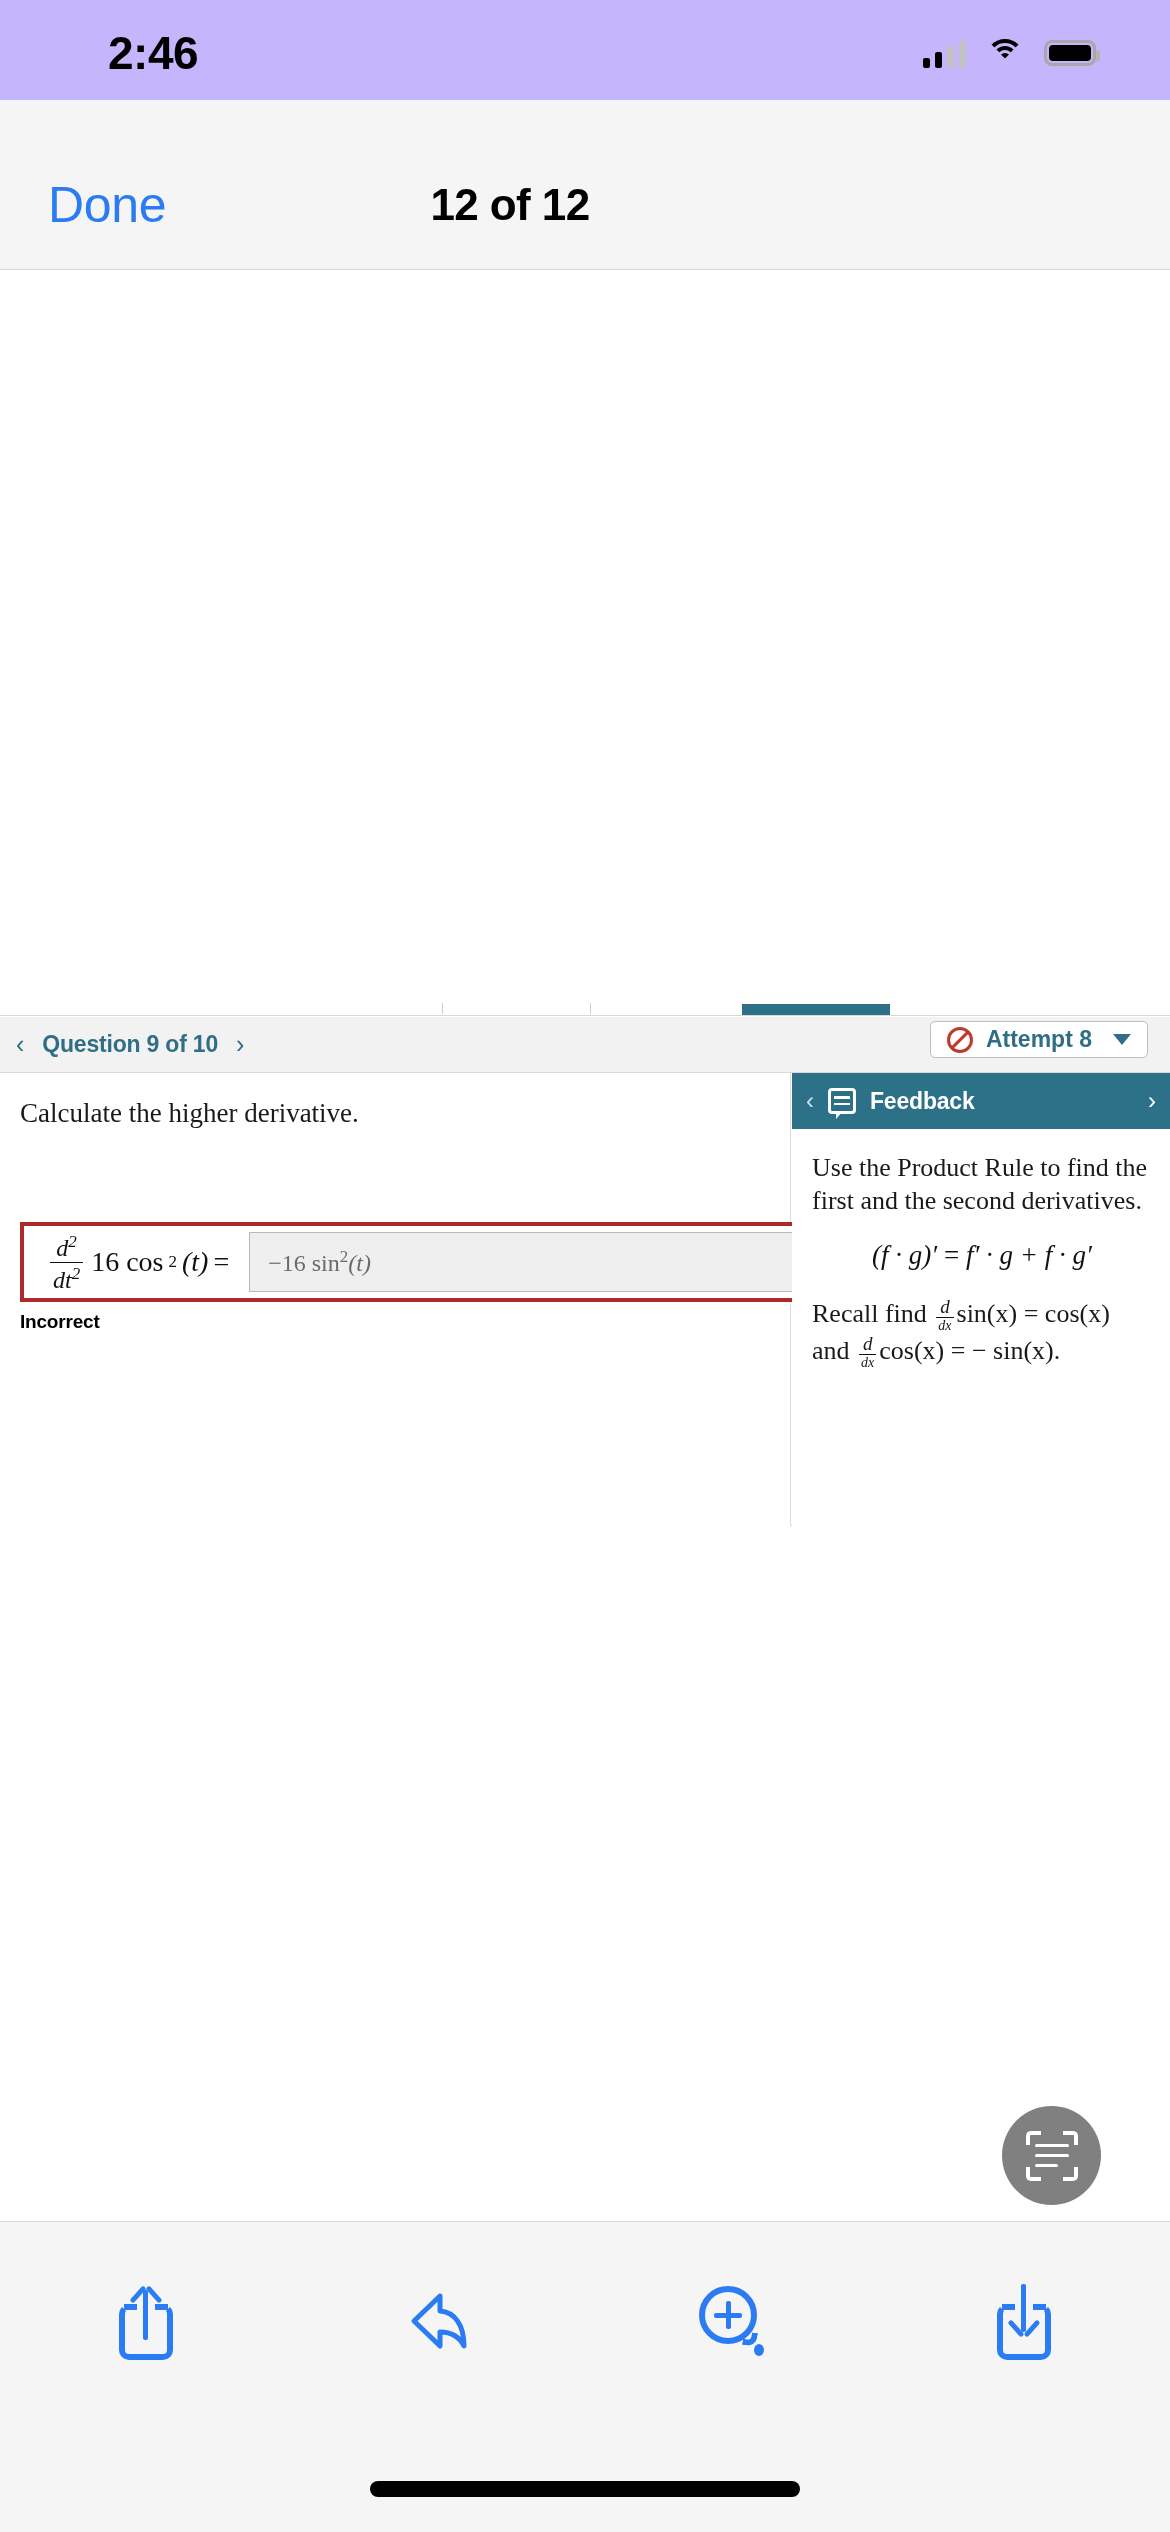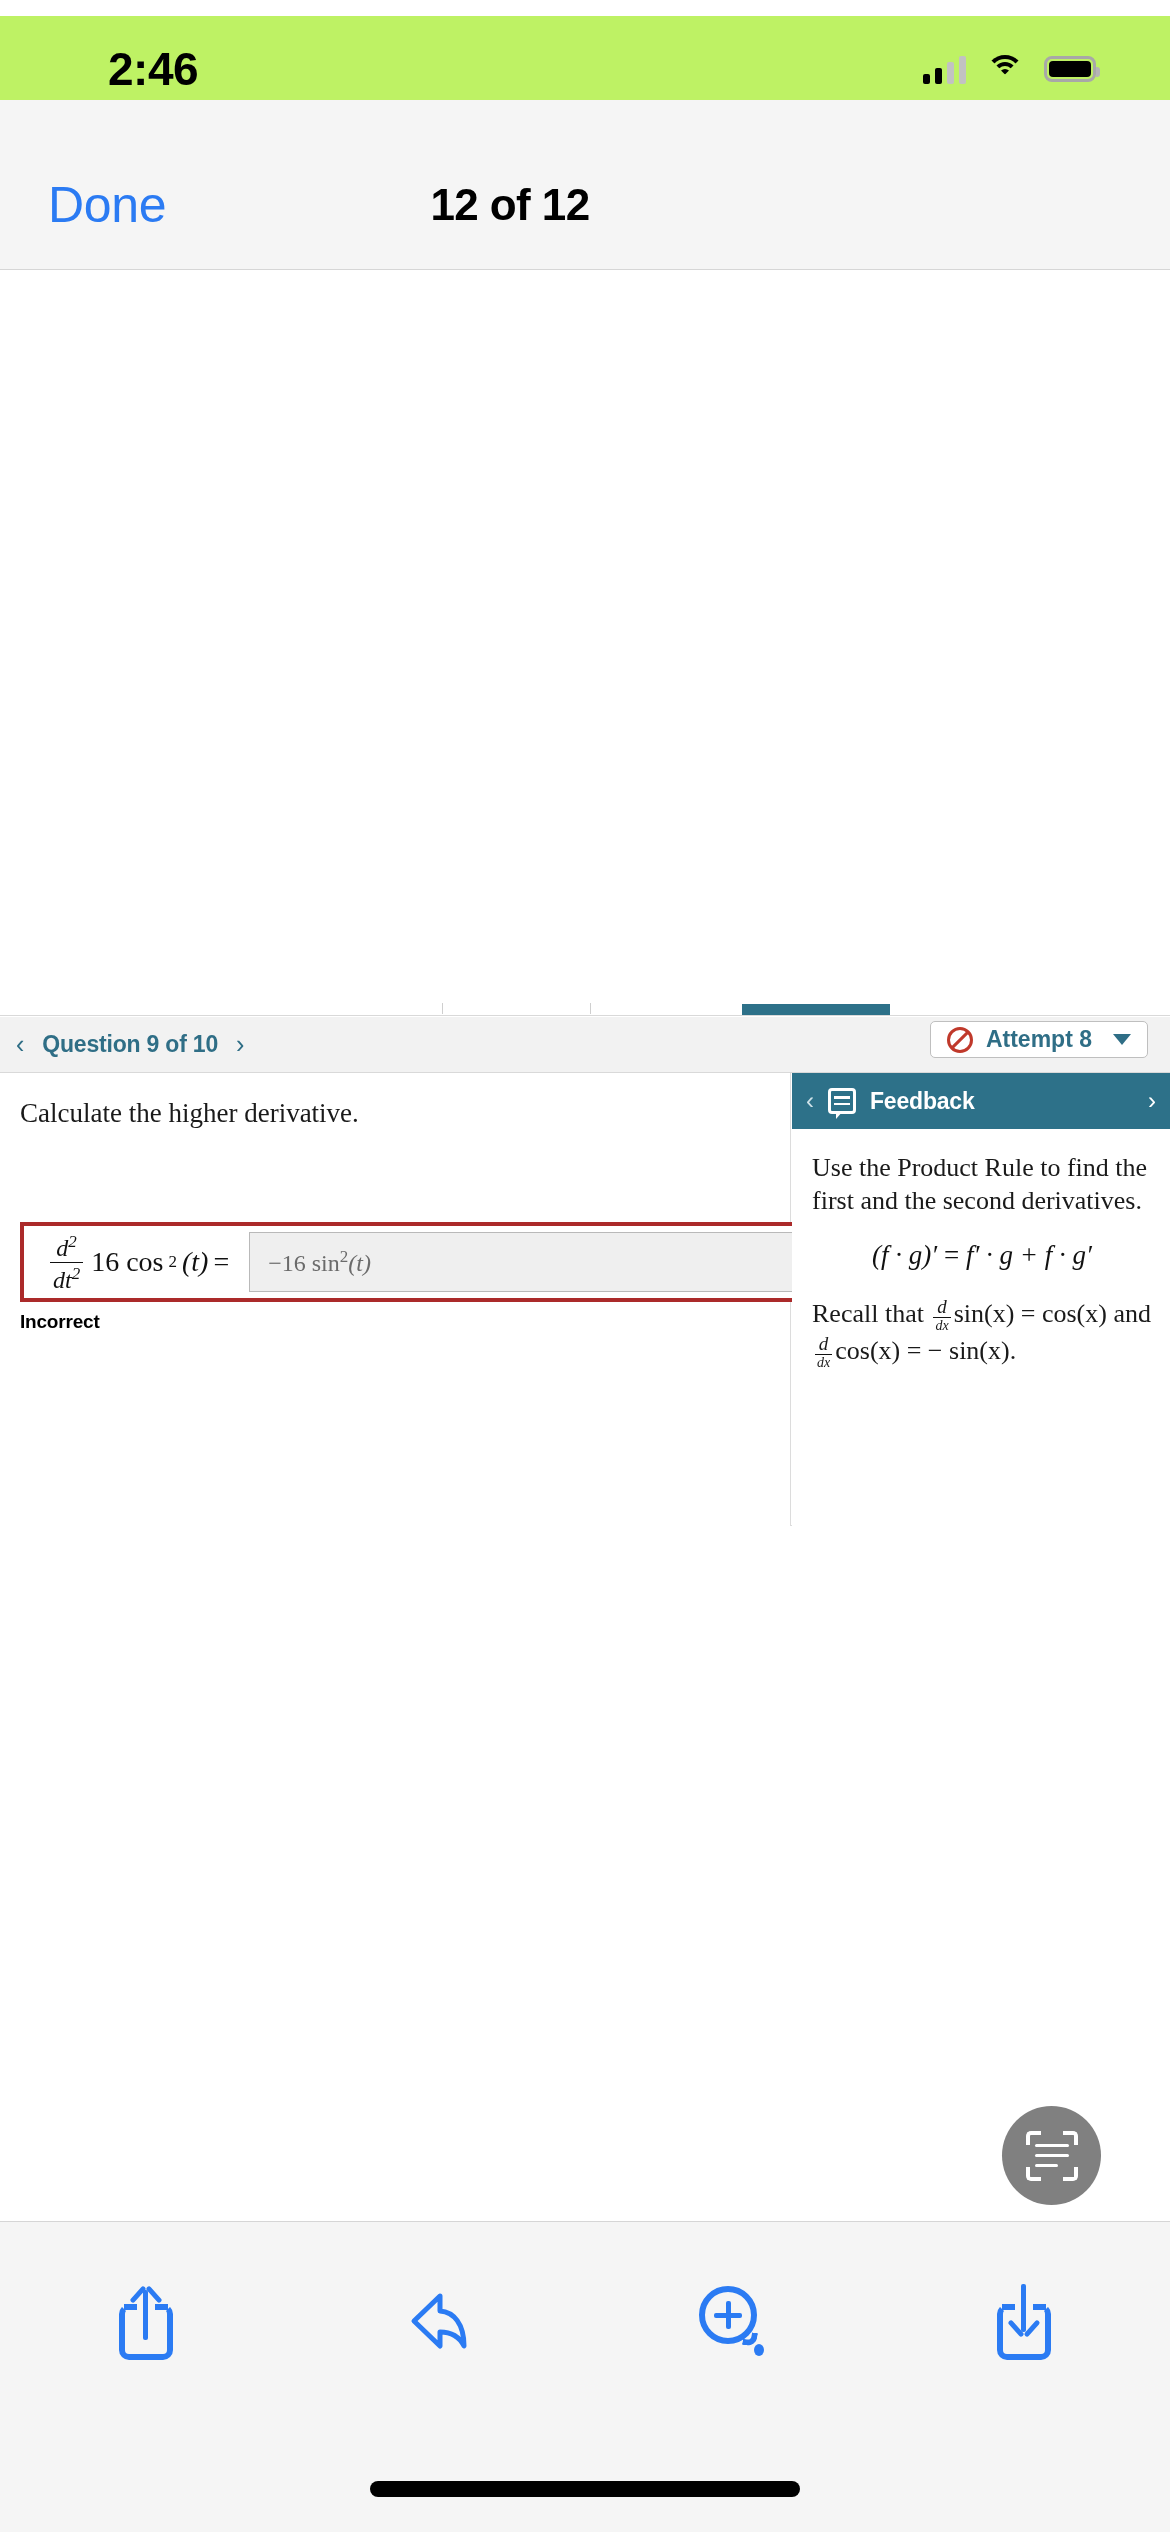--- a/index.html
+++ b/index.html
@@ -7,24 +7,23 @@
   body {
     font-family: "Liberation Sans", sans-serif;
     background:#ffffff;
     position:relative;
     overflow:hidden;
   }
 
   
   .status-bar{
     position:absolute; left:0; top:0; width:1170px; height:100px;
-    background:#bef264;
+    background:#c4b5fd;
     display:flex; align-items:center; justify-content:space-between;
     padding:0 74px 0 0;
-    margin-top:16px;
   }
   .status-time{
     font-size:46px; font-weight:600; color:#000;
     letter-spacing:-0.5px; margin-left:108px; margin-top:6px;
   }
   .status-icons{ display:flex; align-items:center; gap:20px; margin-top:6px; }
 
   .sig{ display:flex; align-items:flex-end; gap:5px; height:30px; }
   .sig i{ display:block; width:7px; background:#000; border-radius:2px; }
   .sig i:nth-child(1){ height:10px; }
@@ -397,21 +396,21 @@
         <span class="fb-chev right">›</span>
       </div>
       <div class="fb-body">
         <div class="fb-p">Use the Product Rule to find the first and the second derivatives.</div>
         <div class="fb-formula">
           <span class="ital">(f · g)′</span>
           <span>=</span>
           <span class="ital">f′ · g + f · g′</span>
         </div>
         <div class="fb-p">
-          <span>Recall that</span>
+          <span>Recall find</span>
           <span class="inline-frac">
             <span class="num">d</span>
             <span class="den">dx</span>
           </span><span>sin(x) = cos(x) and</span>
           <span class="inline-frac">
             <span class="num">d</span>
             <span class="den">dx</span>
           </span><span>cos(x) = − sin(x).</span>
         </div>
       </div>

